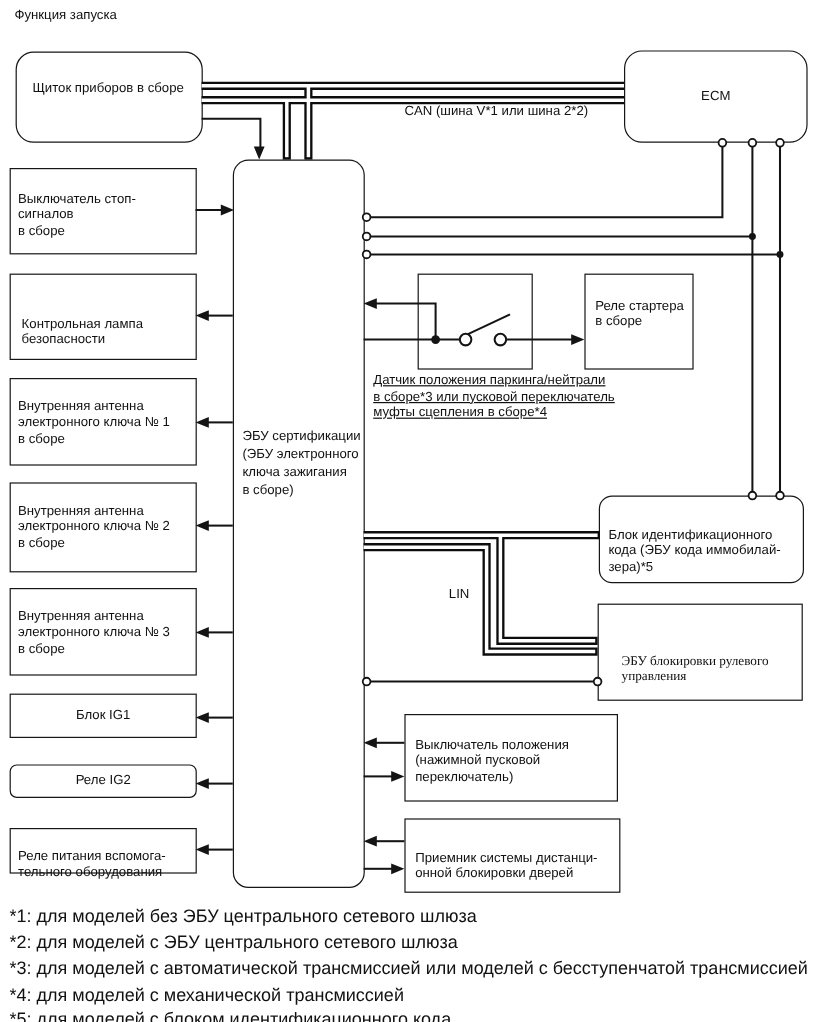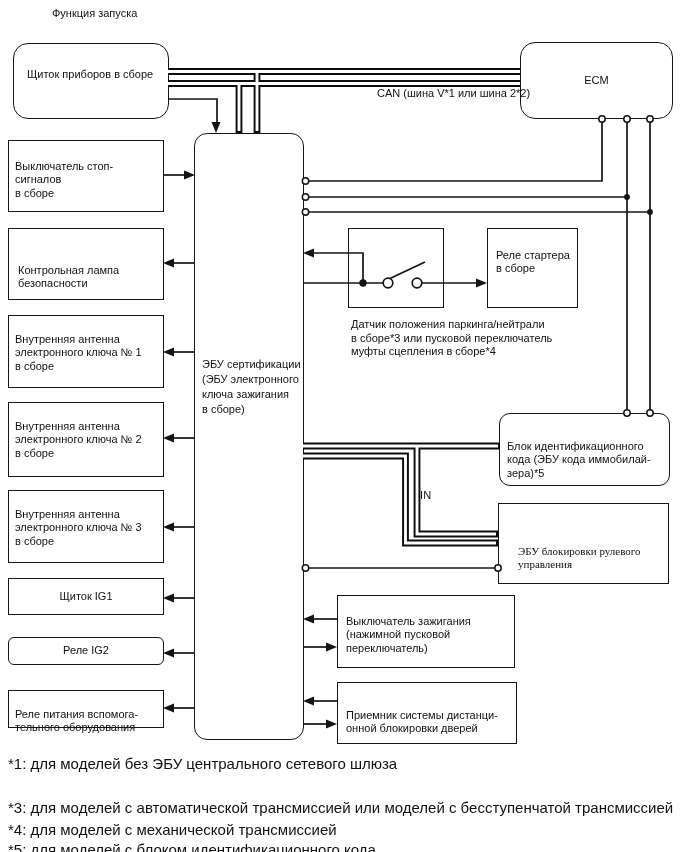--- a/index.html
+++ b/index.html
@@ -3,21 +3,21 @@
 <meta charset="utf-8">
 <style>
   html,body{margin:0;padding:0;background:#fff;}
   .stage{position:relative;width:688px;height:852px;background:#ffffff;
          font-family:"Liberation Sans",sans-serif;color:#111;overflow:hidden;}
   .node{position:absolute;border:1.7px solid #161616;background:#fff;box-sizing:border-box;
         font-size:11px;line-height:13.6px;white-space:pre-line;z-index:1;}
   .rounded{border-radius:13px;}
   .rounded-lg{border-radius:15px;}
   .center-both{display:flex;align-items:center;justify-content:center;text-align:center;}
-  .freelabel{position:absolute;font-size:11px;line-height:13.6px;white-space:pre-line;z-index:2;margin-left:40px;}
+  .freelabel{position:absolute;font-size:11px;line-height:13.6px;white-space:pre-line;z-index:2;}
   .footnote{position:absolute;left:8px;font-size:15px;line-height:13px;white-space:nowrap;z-index:2;}
   svg.wires{position:absolute;left:0;top:0;z-index:5;pointer-events:none;}
   .thin{stroke:#141414;stroke-width:1.7;fill:none;}
   .busblack{stroke:#0d0d0d;stroke-width:6.8;fill:none;}
   .buswhite{stroke:#ffffff;stroke-width:2.9;fill:none;}
   .opencircle{fill:#ffffff;stroke:#141414;stroke-width:1.5;}
   .dot{fill:#141414;stroke:none;}
   .arrow{fill:#141414;stroke:none;}
 </style>
 </head>
@@ -70,21 +70,21 @@
 в сборе</span>
   </div>
 
   <div class="node" style="left:8px;top:490px;width:156px;height:73px;padding:3px 4px 0 6px;">
     <span>Внутренняя антенна
 электронного ключа № 3
 в сборе</span>
   </div>
 
   <div class="node center-both" style="left:8px;top:578px;width:156px;height:37px;">
-    <span>Щиток IG1</span>
+    <span>Блок IG1</span>
   </div>
 
   <div class="node center-both" style="left:8px;top:637px;width:156px;height:28px;border-radius:6px;">
     <span>Реле IG2</span>
   </div>
 
   <div class="node" style="left:8px;top:690px;width:156px;height:38px;padding:3px 4px 0 6px;">
     <span>Реле питания вспомога-
 тельного оборудования</span>
   </div>
@@ -95,39 +95,40 @@
     <span>Реле стартера
 в сборе</span>
   </div>
 
   <div class="node" style="left:498px;top:503px;width:171px;height:81px;padding:27px 4px 0 19px;font-family:Liberation Serif, serif;">
     <span>ЭБУ блокировки рулевого
 управления</span>
   </div>
 
   <div class="node" style="left:337px;top:595px;width:178px;height:73px;padding:5px 4px 0 8px;">
-    <span>Выключатель зажигания
+    <span>Выключатель положения
 (нажимной пусковой
 переключатель)</span>
   </div>
 
   <div class="node" style="left:337px;top:682px;width:180px;height:62px;padding:12px 4px 0 8px;">
     <span>Приемник системы дистанци-
 онной блокировки дверей</span>
   </div>
 
   <div class="freelabel" style="left:337px;top:87px;">CAN (шина V*1 или шина 2*2)</div>
 
   <div class="freelabel" style="left:374px;top:489px;">LIN</div>
 
-  <div class="freelabel" style="left:311px;top:318px;width:270px;">Датчик положения паркинга/нейтрали
+  <div class="freelabel" style="left:311px;top:311px;width:270px;text-decoration:underline;">Датчик положения паркинга/нейтрали
 в сборе*3 или пусковой переключатель
 муфты сцепления в сборе*4</div>
 
   <div class="footnote" style="top:757px;">*1: для моделей без ЭБУ центрального сетевого шлюза</div>
+  <div class="footnote" style="top:779px;">*2: для моделей с ЭБУ центрального сетевого шлюза</div>
   <div class="footnote" style="top:801px;">*3: для моделей с автоматической трансмиссией или моделей с бесступенчатой трансмиссией</div>
   <div class="footnote" style="top:823px;">*4: для моделей с механической трансмиссией</div>
   <div class="footnote" style="top:843px;">*5: для моделей с блоком идентификационного кода</div>
 
   <svg class="wires" width="688" height="852" viewBox="0 0 688 852">
 
     <g>
       <path class="busblack" d="M239,83.5 L239,133"></path>
       <path class="busblack" d="M257,71.5 L257,133"></path>
       <path class="busblack" d="M168,71.5 L520,71.5"></path>

